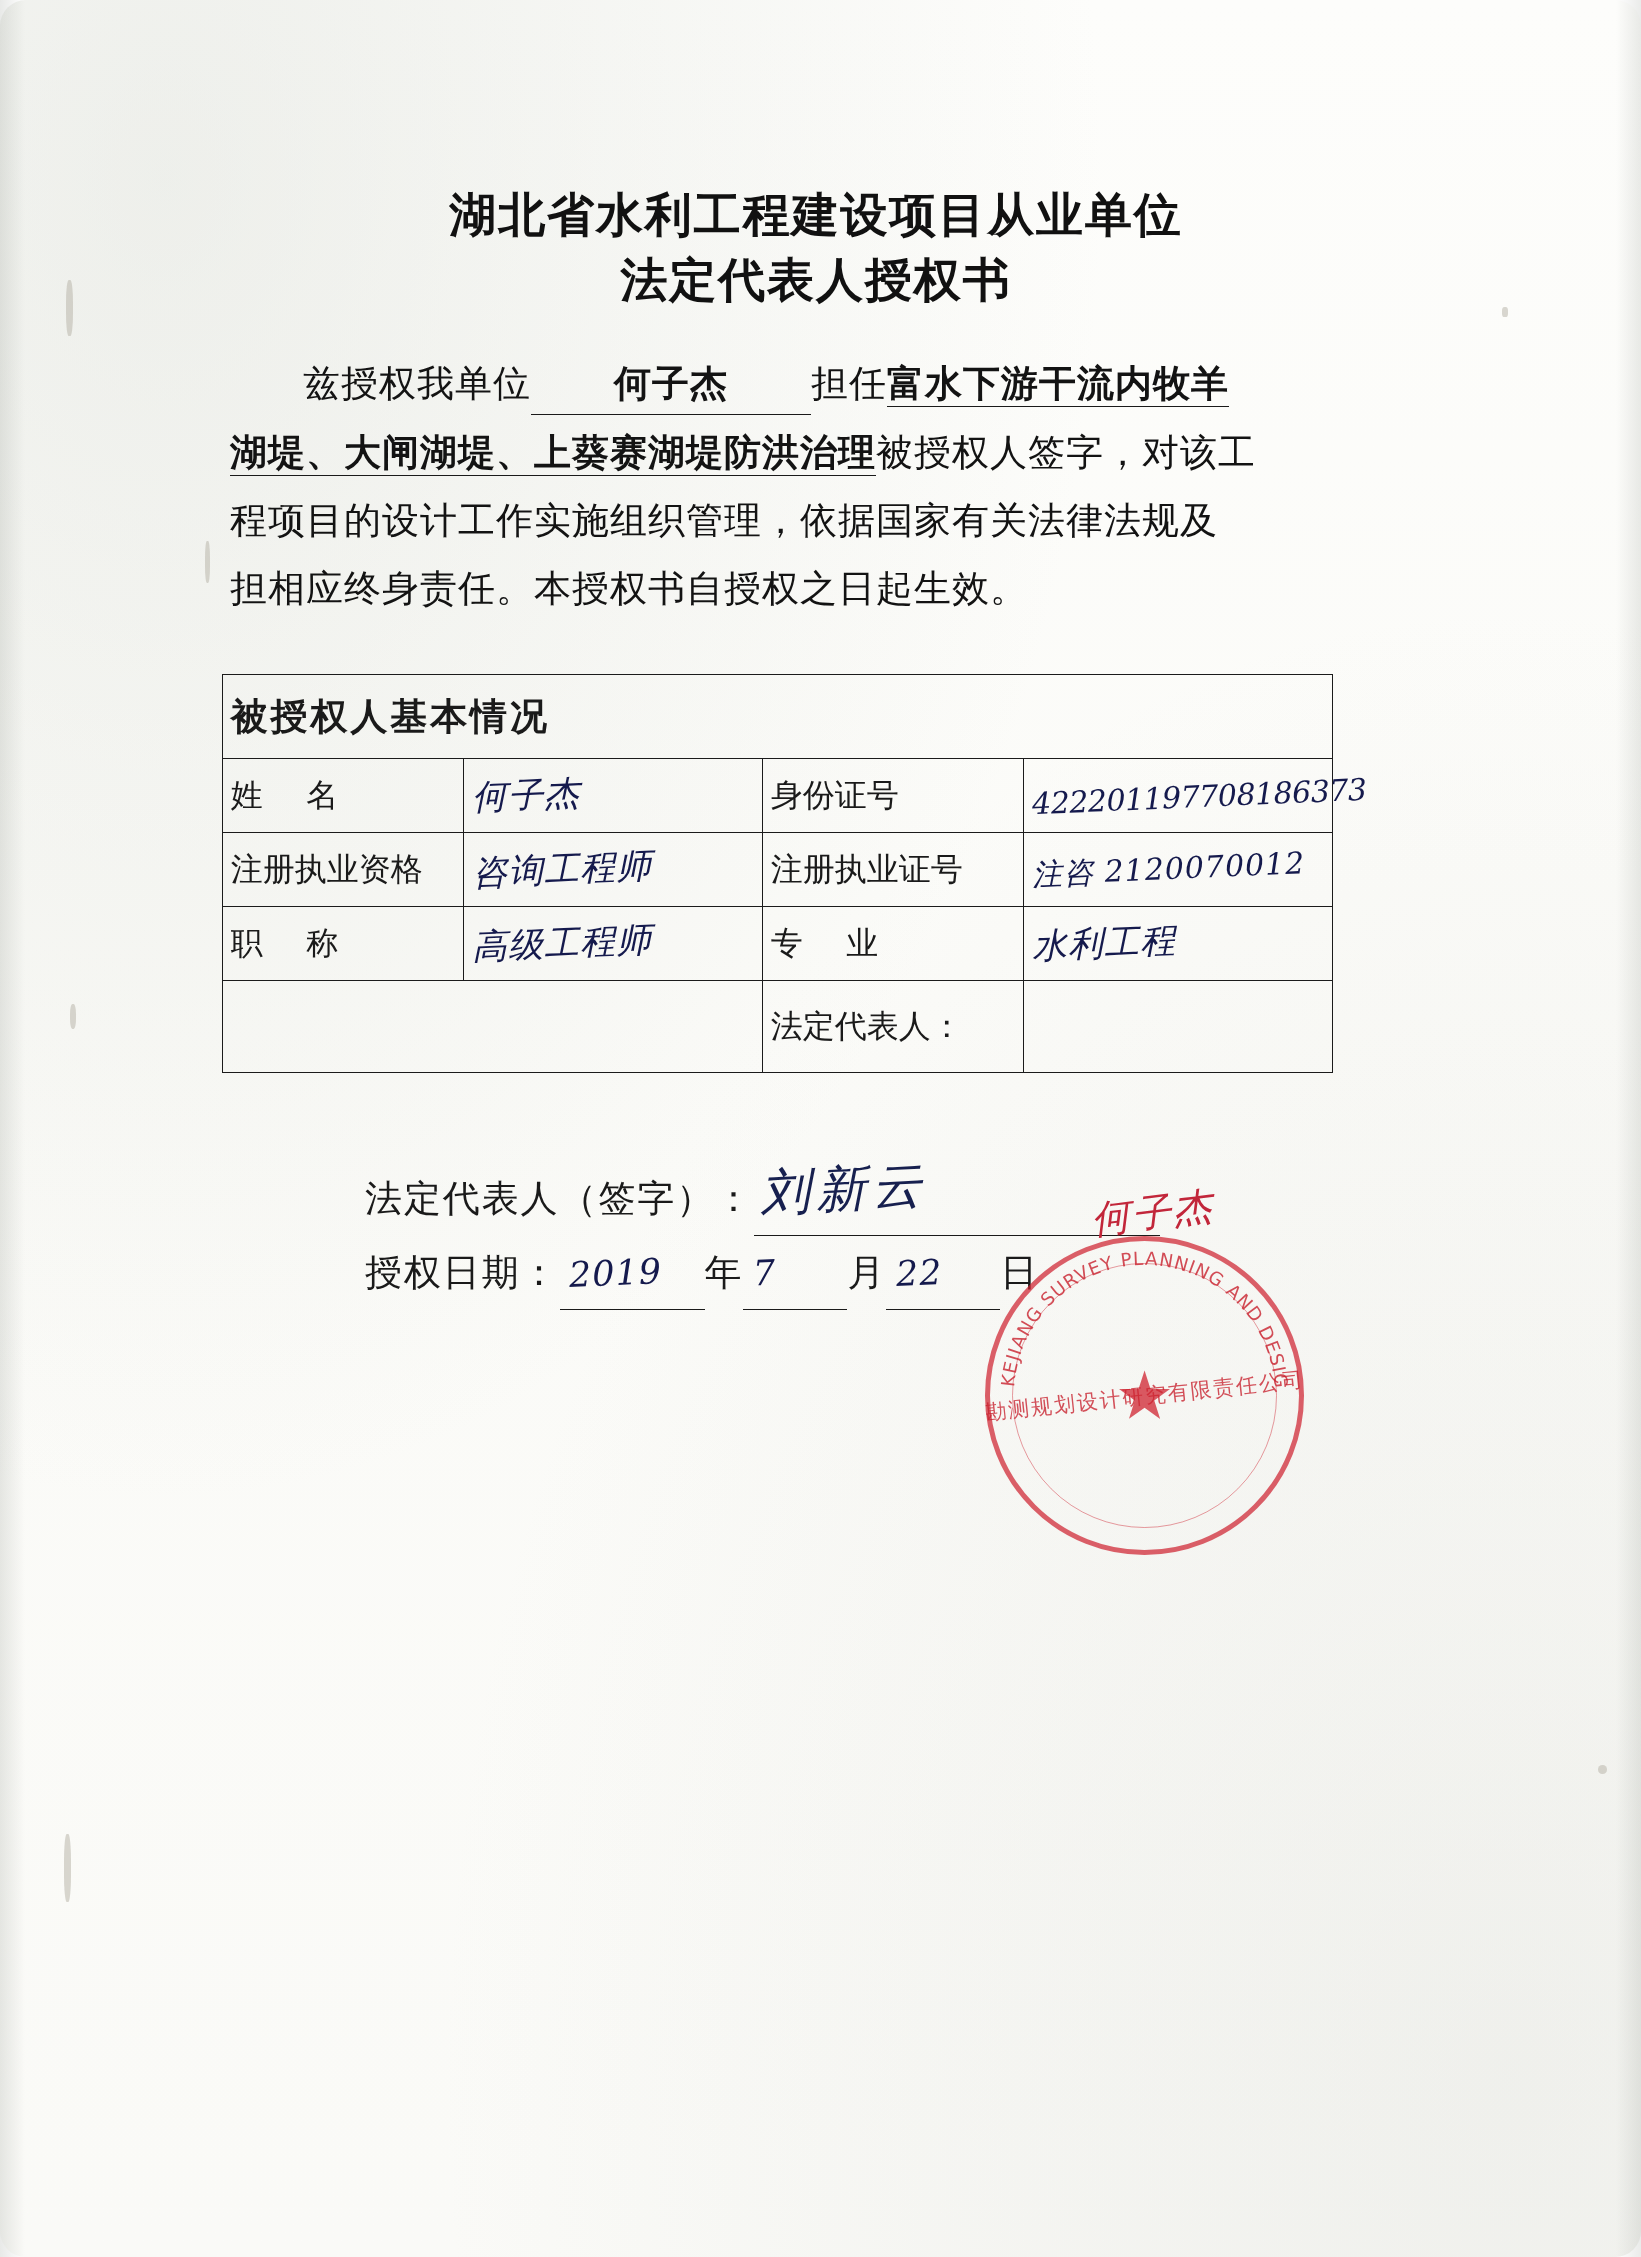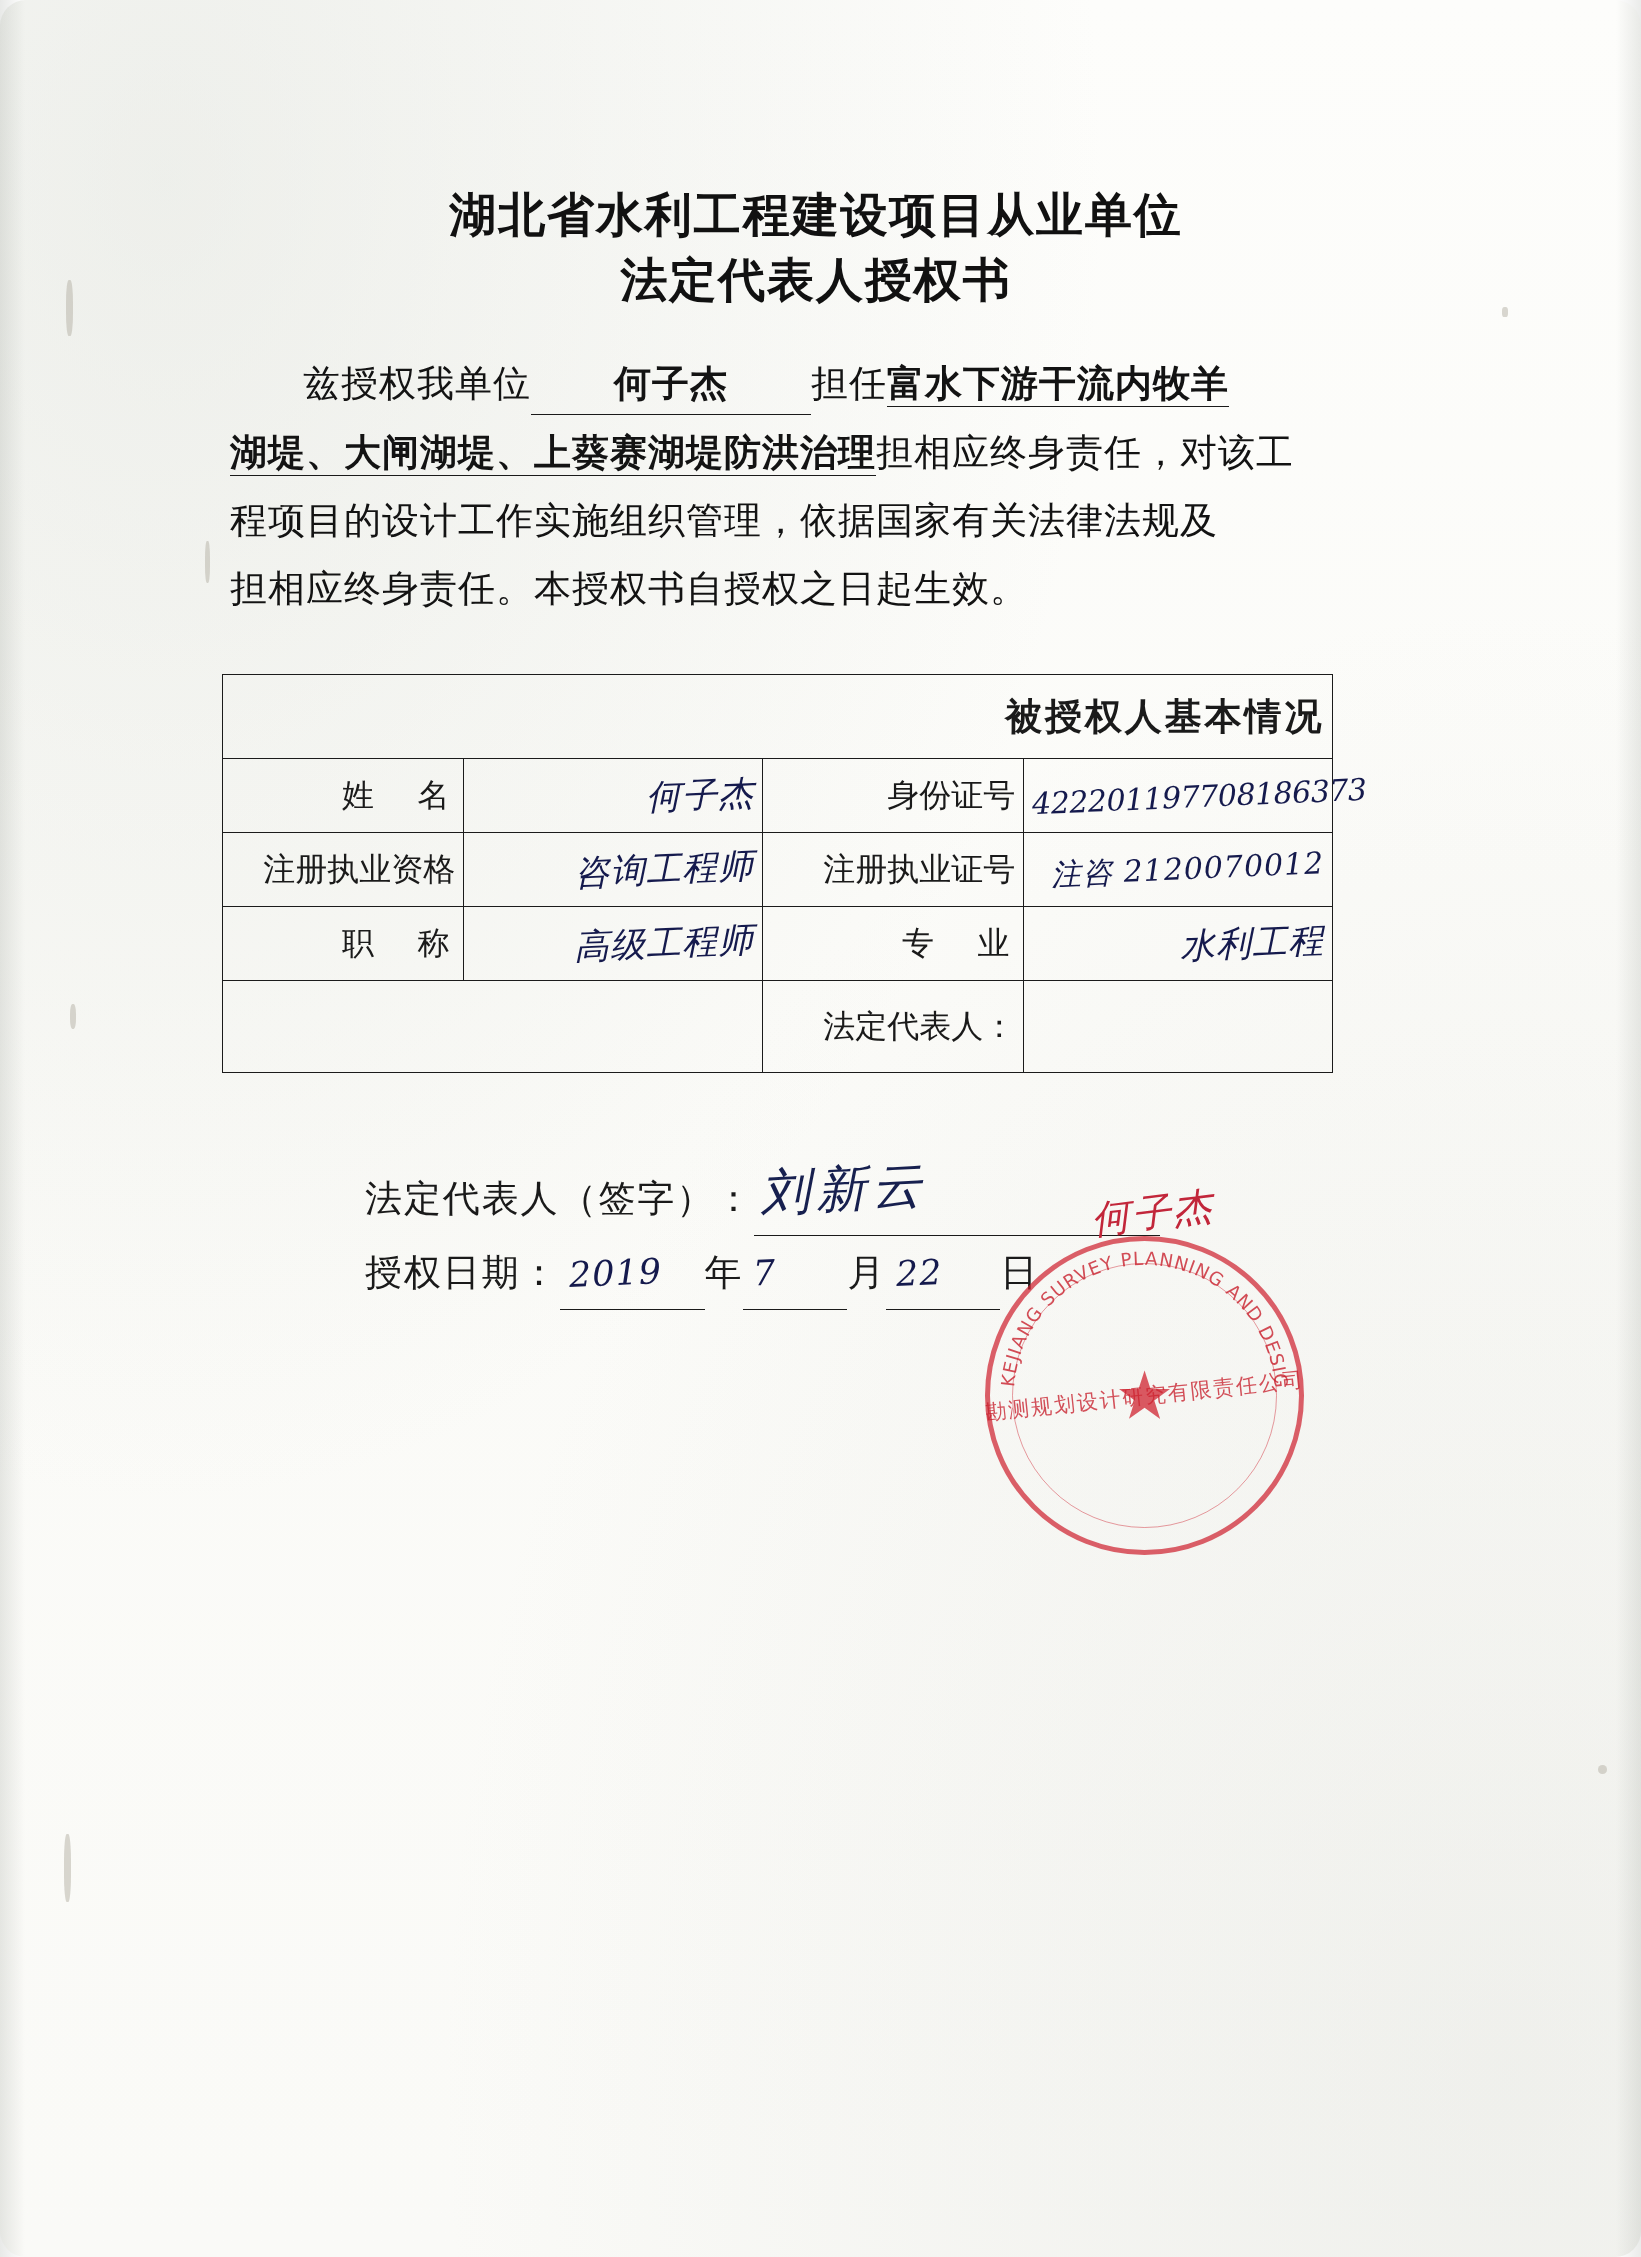--- a/index.html
+++ b/index.html
@@ -91,21 +91,21 @@
     margin-top: 56px;
     width: 1110px;
     border-collapse: collapse;
     table-layout: fixed;
   }
   .tbl td {
     border: 1.9px solid #1b1b1b;
     height: 73px;
     font-size: 32px;
     font-family: "DejaVu Sans", sans-serif;
-    text-align: right;
+    text-align: left;
     vertical-align: middle;
     padding: 0 7.7px;
     position: relative;
   }
   .tbl td.head {
     font-size: 37px;
     font-weight: bold;
     height: 83px;
     letter-spacing: 2.9px;
   }
@@ -246,21 +246,21 @@
     <h1 class="title">
       <span>湖北省水利工程建设项目从业单位</span>
       <span class="l2">法定代表人授权书</span>
     </h1>
 
     <div class="body-text">
       <p>
         <span class="indent"></span><span>兹授权我单位</span><span class="fill-slot fill-name">何子杰</span><span>担任</span><span class="ul-bold">富水下游干流内牧羊</span>
       </p>
       <p>
-        <span class="ul-bold">湖堤、大闸湖堤、上葵赛湖堤防洪治理</span><span>担相应终身责任，对该工</span>
+        <span class="ul-bold">湖堤、大闸湖堤、上葵赛湖堤防洪治理</span><span>被授权人签字，对该工</span>
       </p>
       <p>程项目的设计工作实施组织管理，依据国家有关法律法规及</p>
       <p>担相应终身责任。本授权书自授权之日起生效。</p>
     </div>
 
     <table class="tbl">
       <colgroup>
         <col style="width:241px">
         <col style="width:299px">
         <col style="width:261px">

